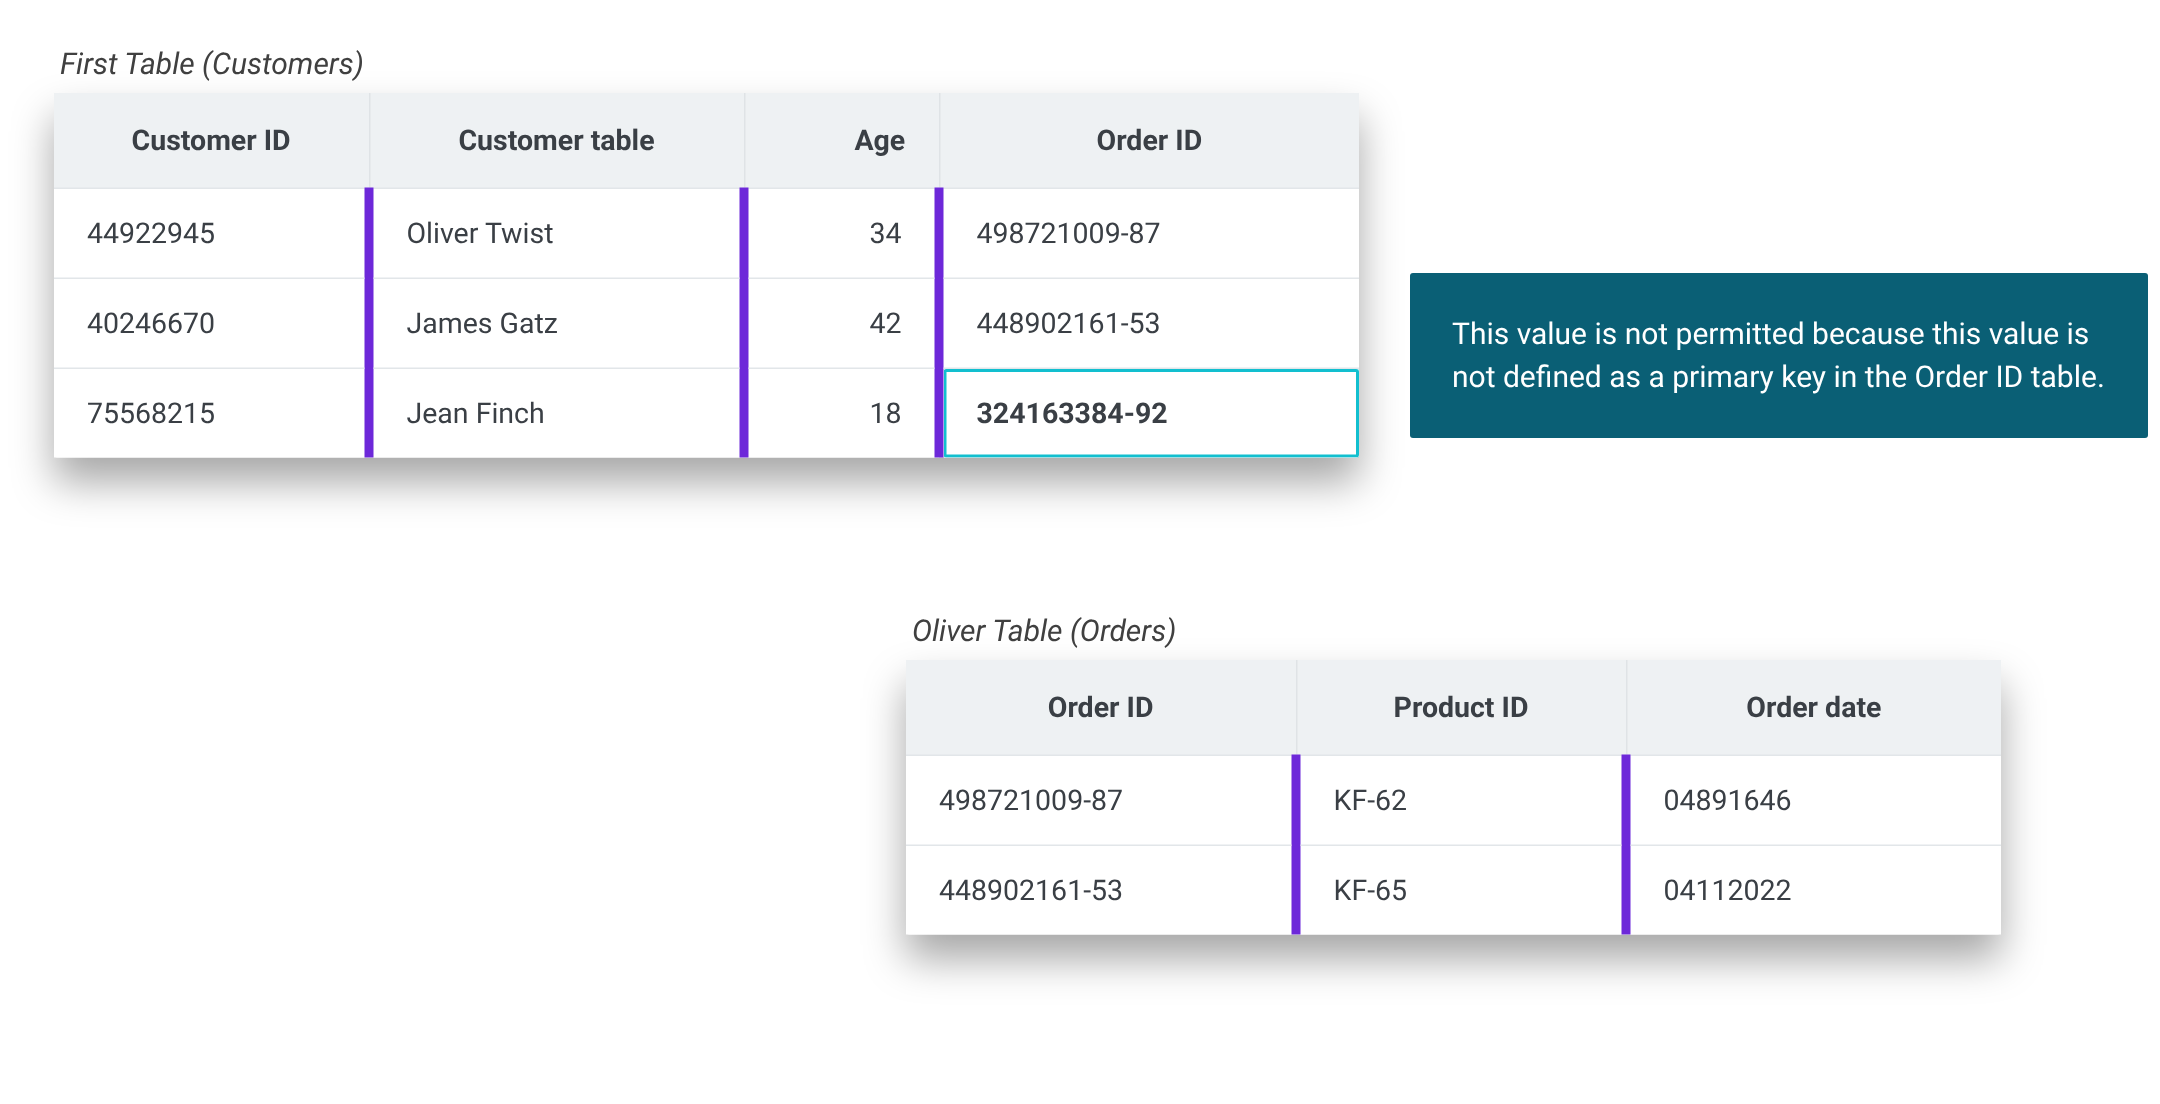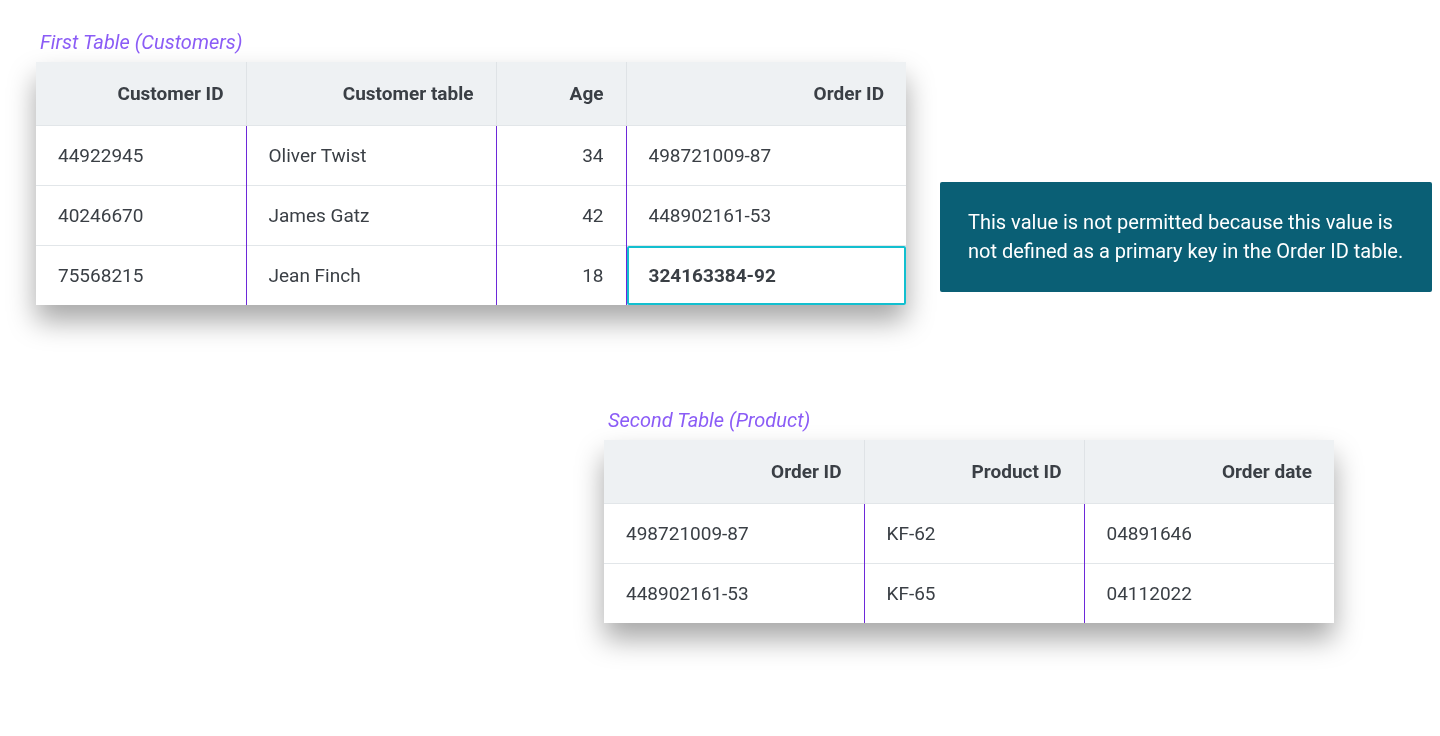--- a/index.html
+++ b/index.html
@@ -8,51 +8,51 @@
     padding: 0;
     width: 1440px;
     height: 736px;
     background: #ffffff;
     font-family: -apple-system, BlinkMacSystemFont, "Segoe UI", Roboto, "Helvetica Neue", Arial, sans-serif;
     color: #333;
     position: relative;
   }
   .caption {
     font-style: italic;
-    color: #8b5cf6;
+    color: #404040;
     font-size: 20px;
     margin-bottom: 8px;
     padding-left: 4px;
   }
   .table-wrap {
     background: #ffffff;
     box-shadow: 0 16px 28px rgba(0,0,0,0.35);
     border-radius: 2px;
   }
   table {
     border-collapse: collapse;
     width: 100%;
     table-layout: fixed;
   }
   th {
     background: #eef1f3;
     color: #3a3f45;
     font-weight: 700;
     font-size: 19px;
-    text-align: right;
+    text-align: center;
     padding: 20px 22px;
     border-right: 1px solid #dfe3e6;
   }
   th:last-child { border-right: none; }
   td {
     font-size: 19px;
     color: #3a3f45;
     padding: 18px 22px;
     border-top: 1px solid #e2e6e9;
-    border-right: 1px solid #6d28d9;
+    border-right: 6px solid #6d28d9;
     background: #fff;
   }
   td:last-child { border-right: none; }
   .center { text-align: right; }
   .highlight-cell {
     font-weight: 700;
     position: relative;
     box-shadow: inset 0 0 0 2px #12bfcf, 0 0 14px 2px rgba(18,191,207,0.45);
     border-radius: 2px;
   }
@@ -120,21 +120,21 @@
           <td class="highlight-cell">324163384-92</td>
         </tr>
       </tbody>
     </table>
   </div>
 </div>
 
 <div class="callout" style="left:940px; top:182px;">This value is not permitted because this value is not defined as a primary key in the Order ID table.</div>
 
 <div class="second-block">
-  <div class="caption">Second Table (Product)</div>
+  <div class="caption">Oliver Table (Orders)</div>
   <div class="table-wrap">
     <table>
       <colgroup>
         <col style="width:260px">
           <col style="width:220px">
           <col style="width:250px">
       </colgroup>
       <thead>
         <tr>
           <th>Order ID</th>

